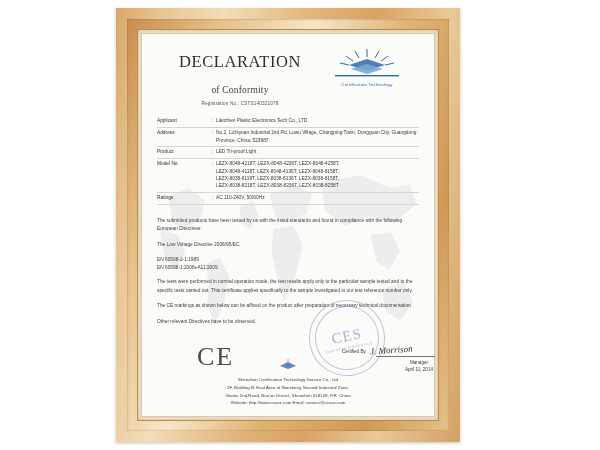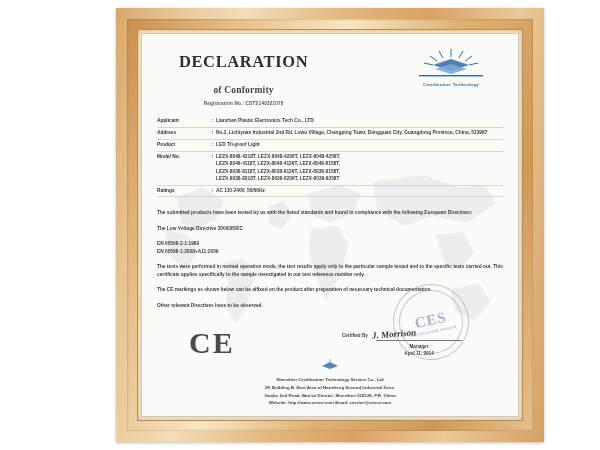--- a/index.html
+++ b/index.html
@@ -17,26 +17,25 @@
     position: relative;
     width: 600px;
     height: 450px;
     background: #ffffff;
   }
   
   .frame-outer {
     position: absolute;
     left: 116px;
     top: 8px;
-    width: 428px;
+    width: 344px;
     height: 434px;
     background: linear-gradient(100deg, #d8a86a 0%, #e8c796 12%, #f3ddb8 26%, #e2b87e 45%, #d9a263 62%, #e9c998 80%, #d4a165 100%);
     box-shadow: 0 1px 3px rgba(0,0,0,0.25);
     box-sizing: border-box;
-    font-weight: bold;
   }
   .frame-bevel {
     position: absolute;
     left: 11px;
     top: 11px;
     right: 11px;
     bottom: 11px;
     background: linear-gradient(110deg, #c98f4d 0%, #e7c08a 20%, #f6e6c6 40%, #dfb274 60%, #cf9a58 82%, #e6c08b 100%);
     box-shadow: inset 0 0 2px rgba(120,70,20,0.6);
   }
@@ -167,24 +166,24 @@
   .directive-title { margin-bottom: 2px; }
   .std-list div { line-height: 1.6; }
   
   .ce-row {
     position: relative;
     margin-top: 14px;
     height: 56px;
   }
   .ce-mark {
     position: absolute;
-    left: 32px;
+    left: 40px;
     top: 2px;
     font-family: "Liberation Serif", serif;
-    font-size: 30px;
+    font-size: 26px;
     letter-spacing: 2px;
     color: #4a4a4a;
   }
   .sign-block {
     position: absolute;
     left: 185px;
     top: 6px;
     width: 130px;
     font-size: 4.6px;
     color: #3d3d3d;

